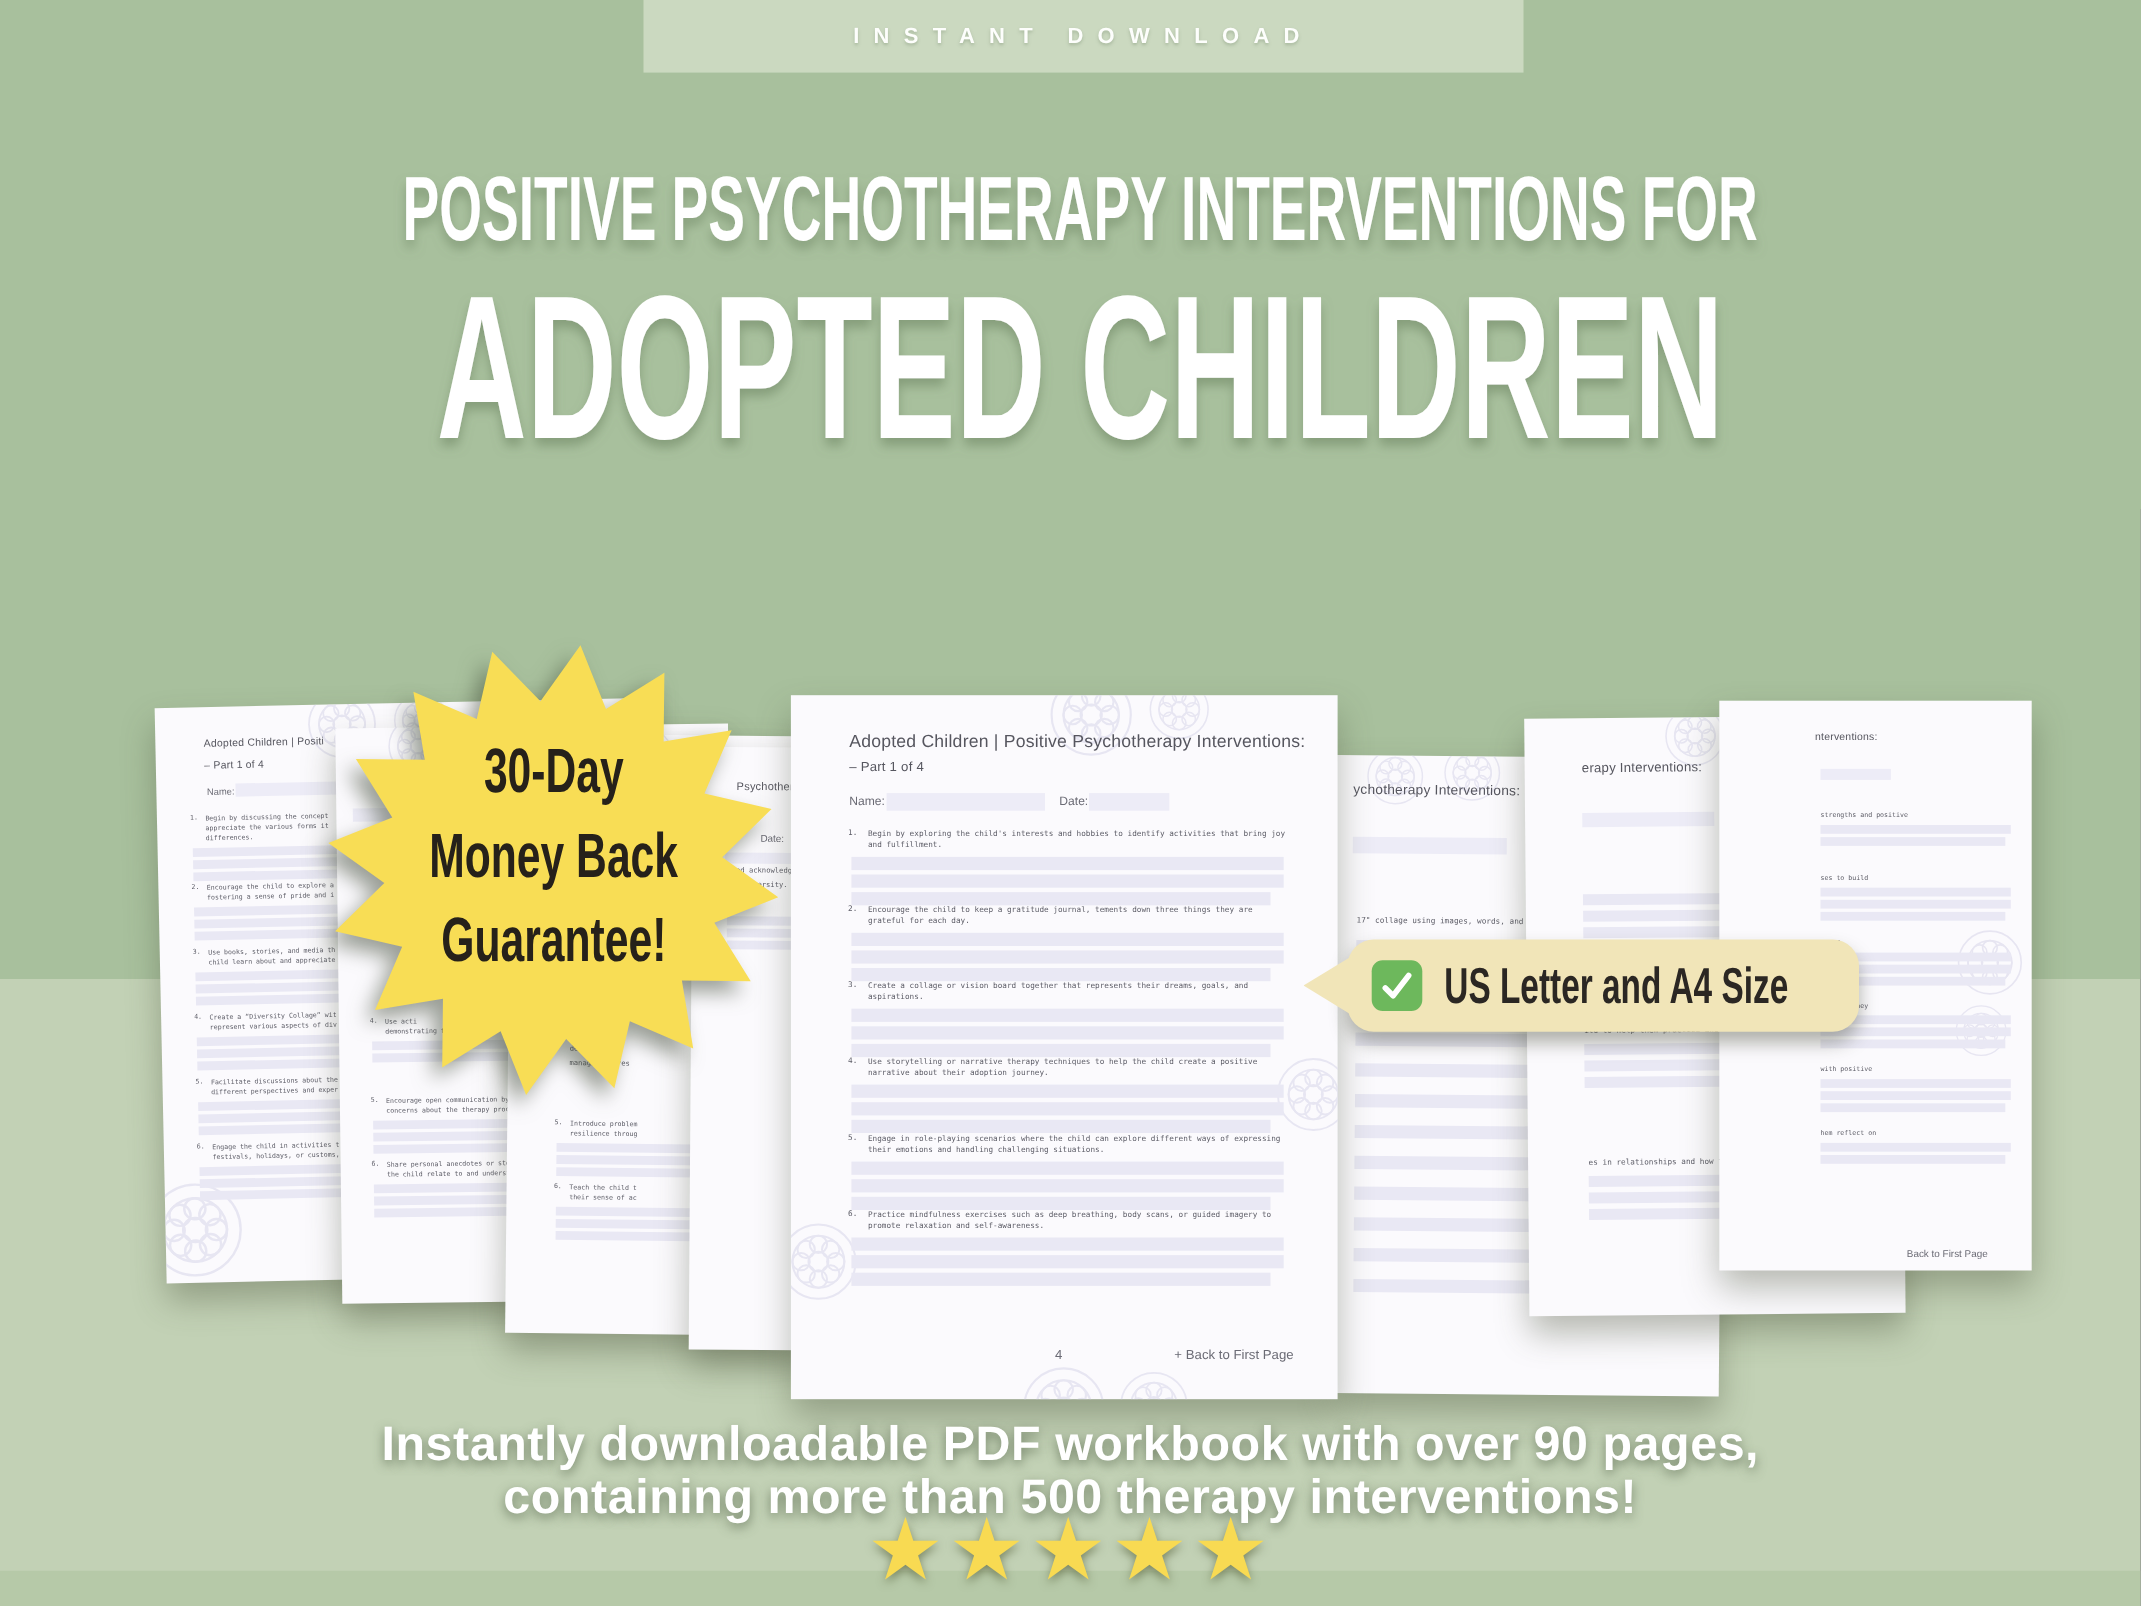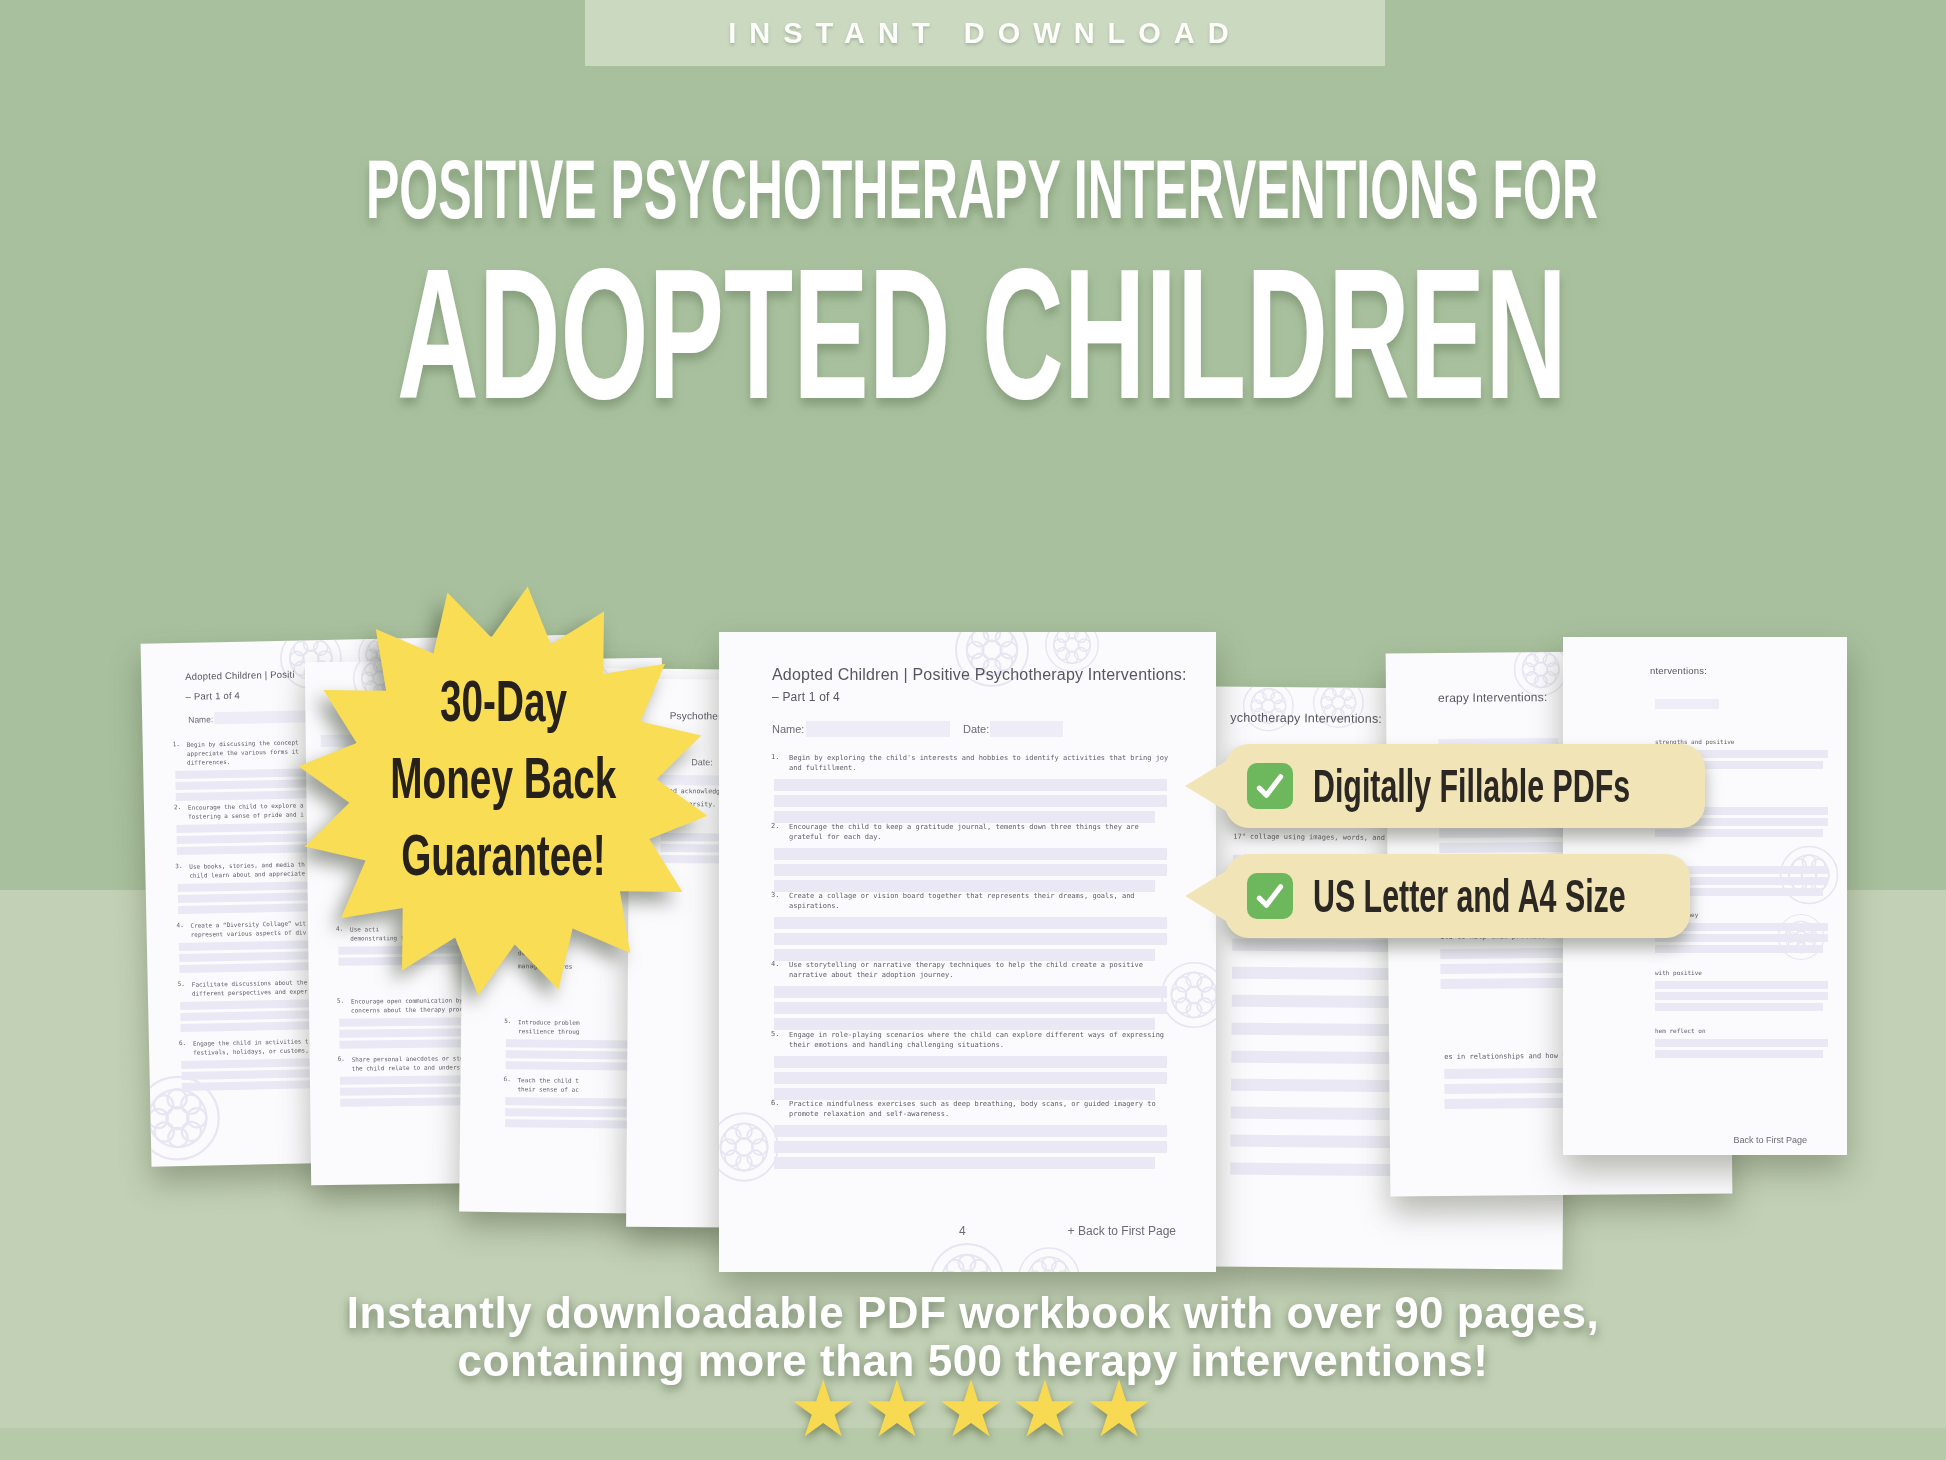--- a/index.html
+++ b/index.html
@@ -3,21 +3,21 @@
 <meta charset="utf-8">
 <style>
   html,body{margin:0;padding:0;background:#888;}
   #stage{position:relative;width:1946px;height:1460px;overflow:hidden;
          background:var(--bg-mid,#c2d1b5);font-family:"Liberation Sans",sans-serif;}
   .bg-top{position:absolute;left:0;top:0;width:1946px;height:890px;background:var(--bg-top,#a8c09d);}
   .bg-strip{position:absolute;left:0;top:1428px;width:1946px;height:32px;background:var(--bg-bottom-strip,#b6c9a8);}
 
   .banner{position:absolute;left:585px;top:0;width:800px;height:66px;background:var(--banner-bg,#cbd9c0);
           display:flex;align-items:center;justify-content:center;z-index:2;}
-  .banner span{color:#fdfefc;font-weight:700;font-size:29px;letter-spacing:13px;text-shadow:0 2px 3px rgba(120,140,110,.45);}
+  .banner span{color:#fdfefc;font-weight:700;font-size:20px;letter-spacing:13px;text-shadow:0 2px 3px rgba(120,140,110,.45);}
 
   .titles{position:absolute;left:0;top:66px;z-index:2;}
 
   
   .page{position:absolute;background:var(--page-bg,#fbfafd);box-shadow:0 16px 30px rgba(70,80,55,.38);overflow:hidden;}
   .phead{position:absolute;color:#56565f;font-weight:500;letter-spacing:.2px;white-space:nowrap;}
   .plabel{position:absolute;color:#6b6b75;white-space:nowrap;}
   .pfill{position:absolute;background:var(--page-fill,#edecf7);}
   .fill-line{background:var(--page-line,#e9e8f4);width:100%;}
   .mono{font-family:"DejaVu Sans Mono",monospace;color:var(--page-text,#5d5d67);white-space:nowrap;}
@@ -519,29 +519,20 @@
     <svg viewBox="0 0 420 420">
       <polygon id="burst-poly" fill="#f8dd55" points="234.7,5.5 257.9,63.6 311.0,30.5 310.3,93.1 372.1,82.8 347.4,140.4 408.4,154.5 363.6,198.3 414.5,234.7 356.4,257.9 389.5,311.0 326.9,310.3 337.2,372.1 279.6,347.4 265.5,408.4 221.7,363.6 185.3,414.5 162.1,356.4 109.0,389.5 109.7,326.9 47.9,337.2 72.6,279.6 11.6,265.5 56.4,221.7 5.5,185.3 63.6,162.1 30.5,109.0 93.1,109.7 82.8,47.9 140.4,72.6 154.5,11.6 198.3,56.4"></polygon>
     </svg>
     <div class="btxt">
       <div class="bline">30-Day</div>
       <div class="bline">Money Back</div>
       <div class="bline">Guarantee!</div>
     </div>
   </div>
 
-  <div class="feature" style="left:1225px;top:744px;width:480px;">
-    <span class="tail"></span>
-    <span class="checkbox">
-      <svg width="34" height="34" viewBox="0 0 24 24">
-          <path d="M4.5 13.5 L9.5 18.5 L19.5 5.5" fill="none" stroke="#fff" stroke-width="3.6" stroke-linecap="round" stroke-linejoin="round"></path>
-        </svg>
-    </span>
-    <span class="f-label">Digitally Fillable PDFs</span>
-  </div>
   <div class="feature" style="left:1225px;top:854px;width:465px;">
     <span class="tail"></span>
     <span class="checkbox">
       <svg width="34" height="34" viewBox="0 0 24 24">
           <path d="M4.5 13.5 L9.5 18.5 L19.5 5.5" fill="none" stroke="#fff" stroke-width="3.6" stroke-linecap="round" stroke-linejoin="round"></path>
         </svg>
     </span>
     <span class="f-label">US Letter and A4 Size</span>
   </div>
 

